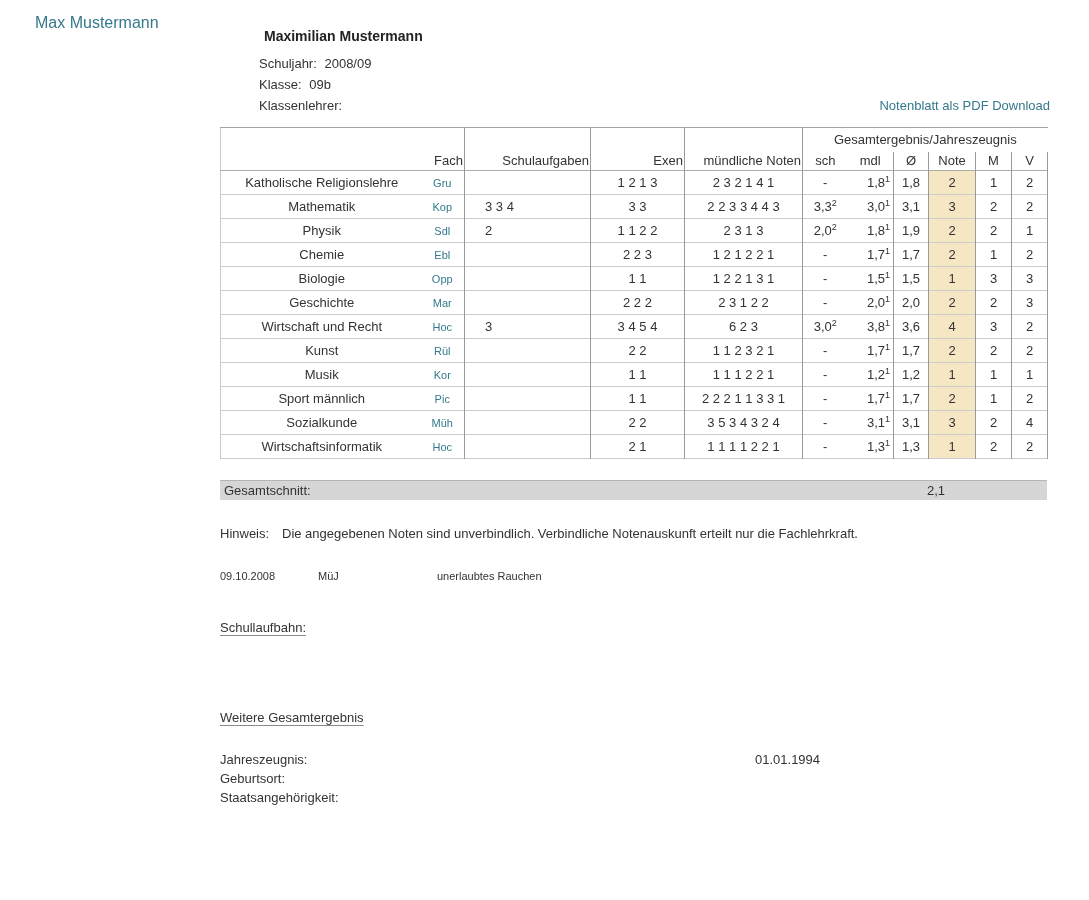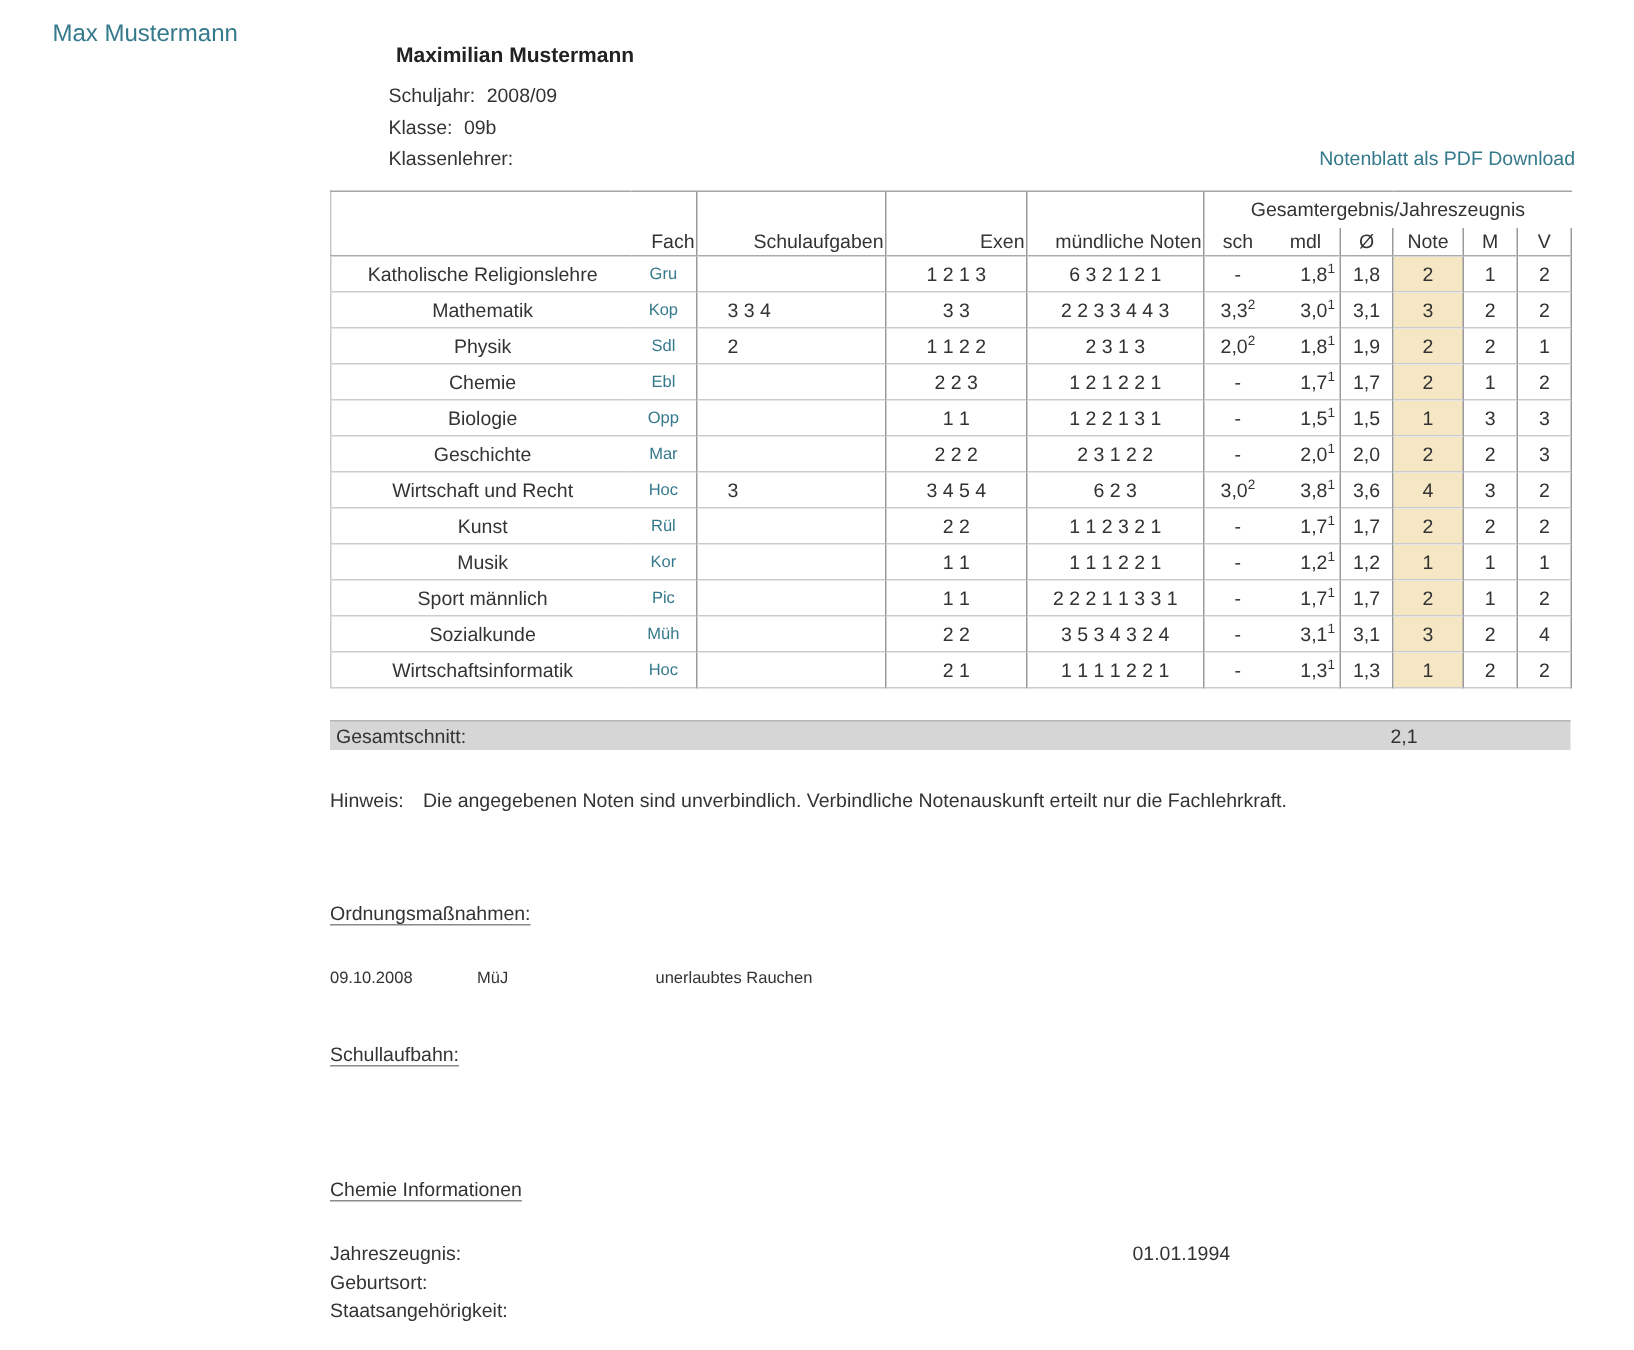--- a/index.html
+++ b/index.html
@@ -136,21 +136,21 @@
         <th class="bR">M</th>
         <th class="bR">V</th>
       </tr>
     </thead>
     <tbody>
         <tr>
     <td class="c-fach">Katholische Religionslehre</td>
     <td class="c-abbr bR">Gru</td>
     <td class="c-sa bR"></td>
     <td class="c-exen bR">1 2 1 3</td>
-    <td class="c-muendlich bR">6 3 2 1 2 1</td>
+    <td class="c-muendlich bR">2 3 2 1 4 1</td>
     <td class="c-sch supc"><span class="val">-</span><sup></sup></td>
     <td class="c-mdl bR supc"><span class="val">1,8</span><sup>1</sup></td>
     <td class="c-avg bR">1,8</td>
     <td class="c-note bR note-hl">2</td>
     <td class="c-m bR">1</td>
     <td class="c-v bR">2</td>
   </tr>
         <tr>
     <td class="c-fach">Mathematik</td>
     <td class="c-abbr bR">Kop</td>
@@ -302,33 +302,30 @@
     <span class="s-value">2,1</span>
   </div>
 
   <div class="hinweis">
     <span class="h-label">Hinweis:</span>
     <span>
       <span>Die angegebenen Noten sind unverbindlich. Verbindliche Notenauskunft erteilt nur die Fachlehrkraft.</span><br>
     </span>
   </div>
 
-  <div class="sec-onm">
-    <span class="section-title">Ordnungsmaßnahmen:</span>
-  </div>
   <div class="onm-entry">
     <span class="entry-date">09.10.2008</span><span class="entry-kuerzel">MüJ</span><span>unerlaubtes Rauchen</span>
   </div>
 
   <div class="sec-slb">
     <span class="section-title">Schullaufbahn:</span>
   </div>
 
   <div class="sec-wi">
-    <span class="section-title">Chemie Informationen</span>
+    <span class="section-title">Weitere Gesamtergebnis</span>
   </div>
   <div class="wi-fields">
     <div class="wi-field">
       <span>Jahreszeugnis:</span>
       <span class="wi-value">01.01.1994</span>
     </div>
     <div class="wi-field">
       <span>Geburtsort:</span>
       <span class="wi-value"></span>
     </div>

